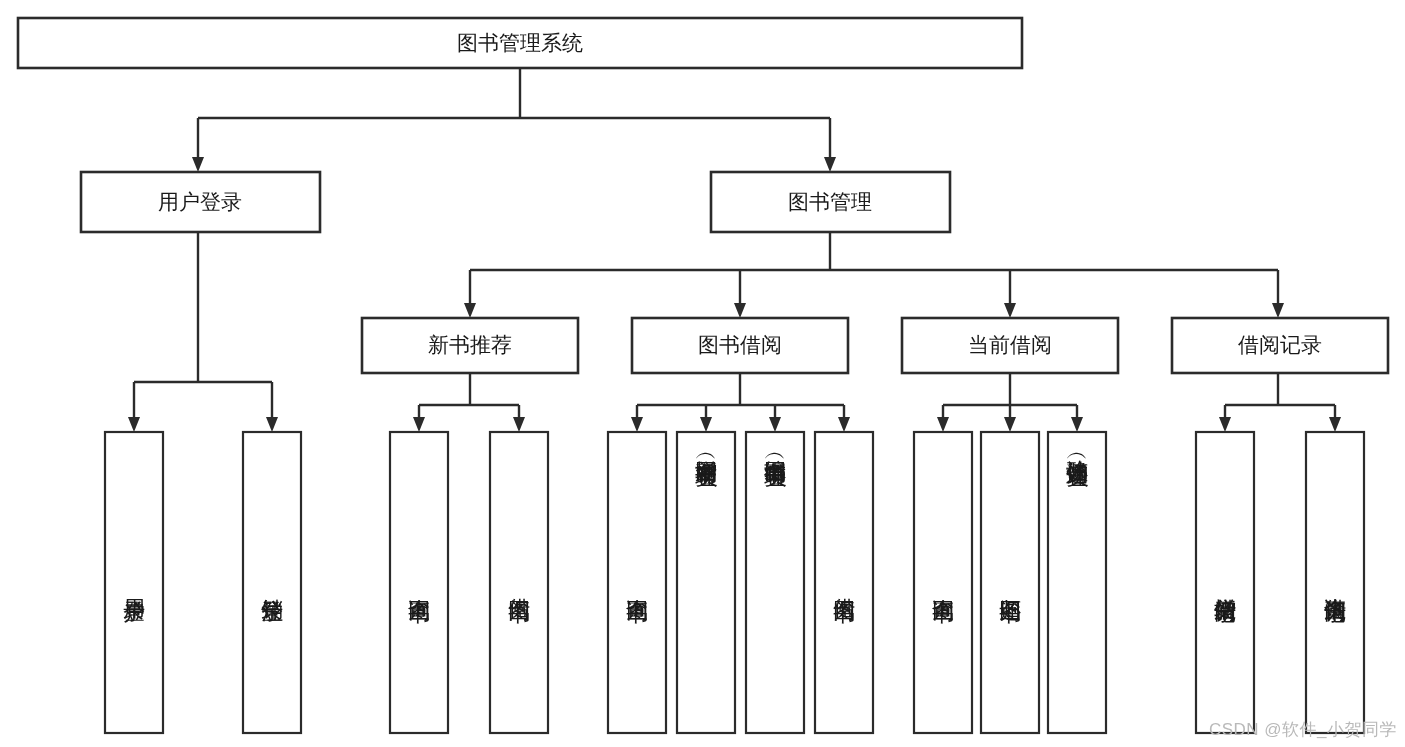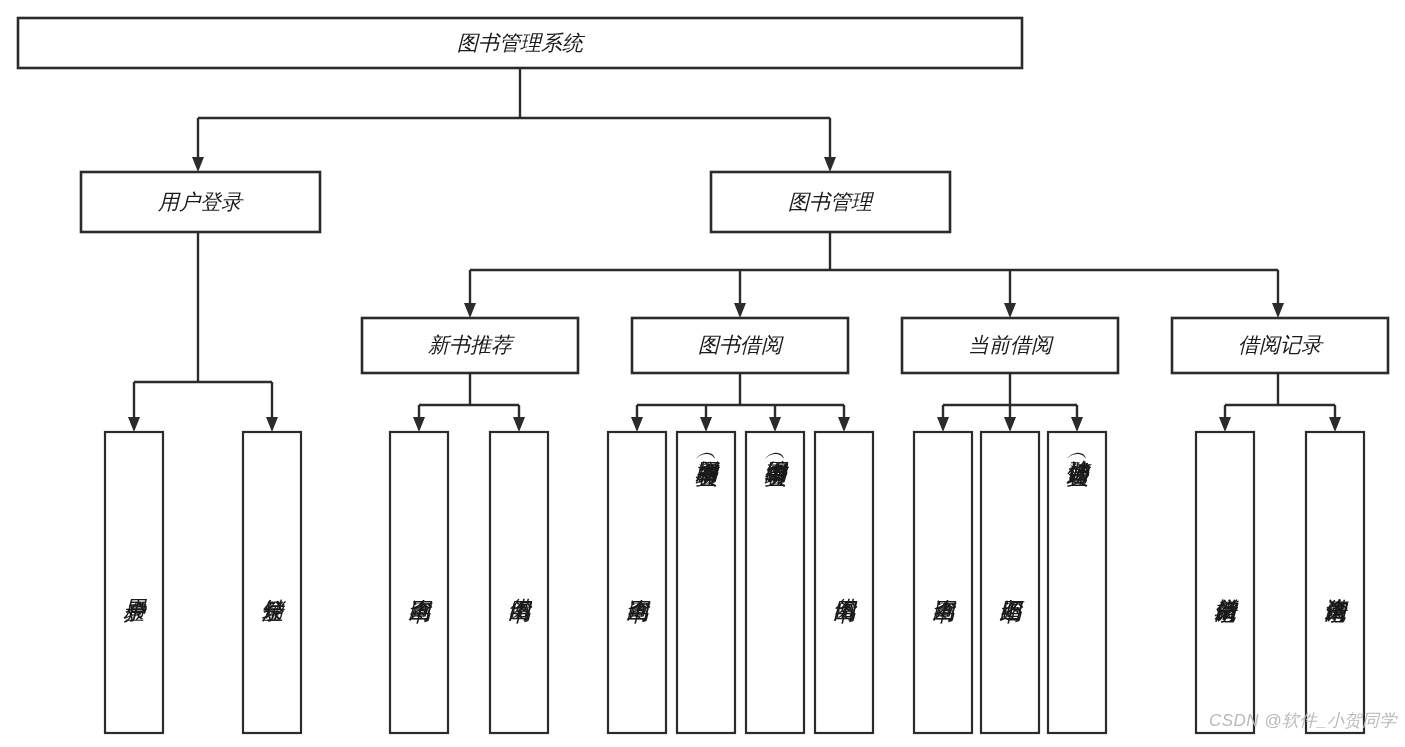--- a/index.html
+++ b/index.html
@@ -11,21 +11,20 @@
     width: 1405px;
     height: 747px;
     font-family: "Liberation Sans", "DejaVu Sans", sans-serif;
     overflow: hidden;
   }
   #diagram-root {
     position: relative;
     width: 1405px;
     height: 747px;
     background: #ffffff;
-    font-style: italic;
   }
   svg#tree-svg {
     position: absolute;
     left: 0;
     top: 0;
     width: 1405px;
     height: 747px;
   }
   .node-box {
     fill: #ffffff;
@@ -47,21 +46,21 @@
   .node-label {
     font-family: "Liberation Sans", "DejaVu Sans", sans-serif;
     font-size: 21px;
     fill: #1a1a1a;
     text-anchor: middle;
     dominant-baseline: middle;
   }
   .watermark {
     position: absolute;
     right: 8px;
-    bottom: 15px;
+    bottom: 6px;
     font-family: "Liberation Sans", "DejaVu Sans", sans-serif;
     font-size: 17px;
     color: #b9b9b9;
     letter-spacing: 0.5px;
     white-space: nowrap;
     pointer-events: none;
   }
 </style>
 </head>
 <body>

